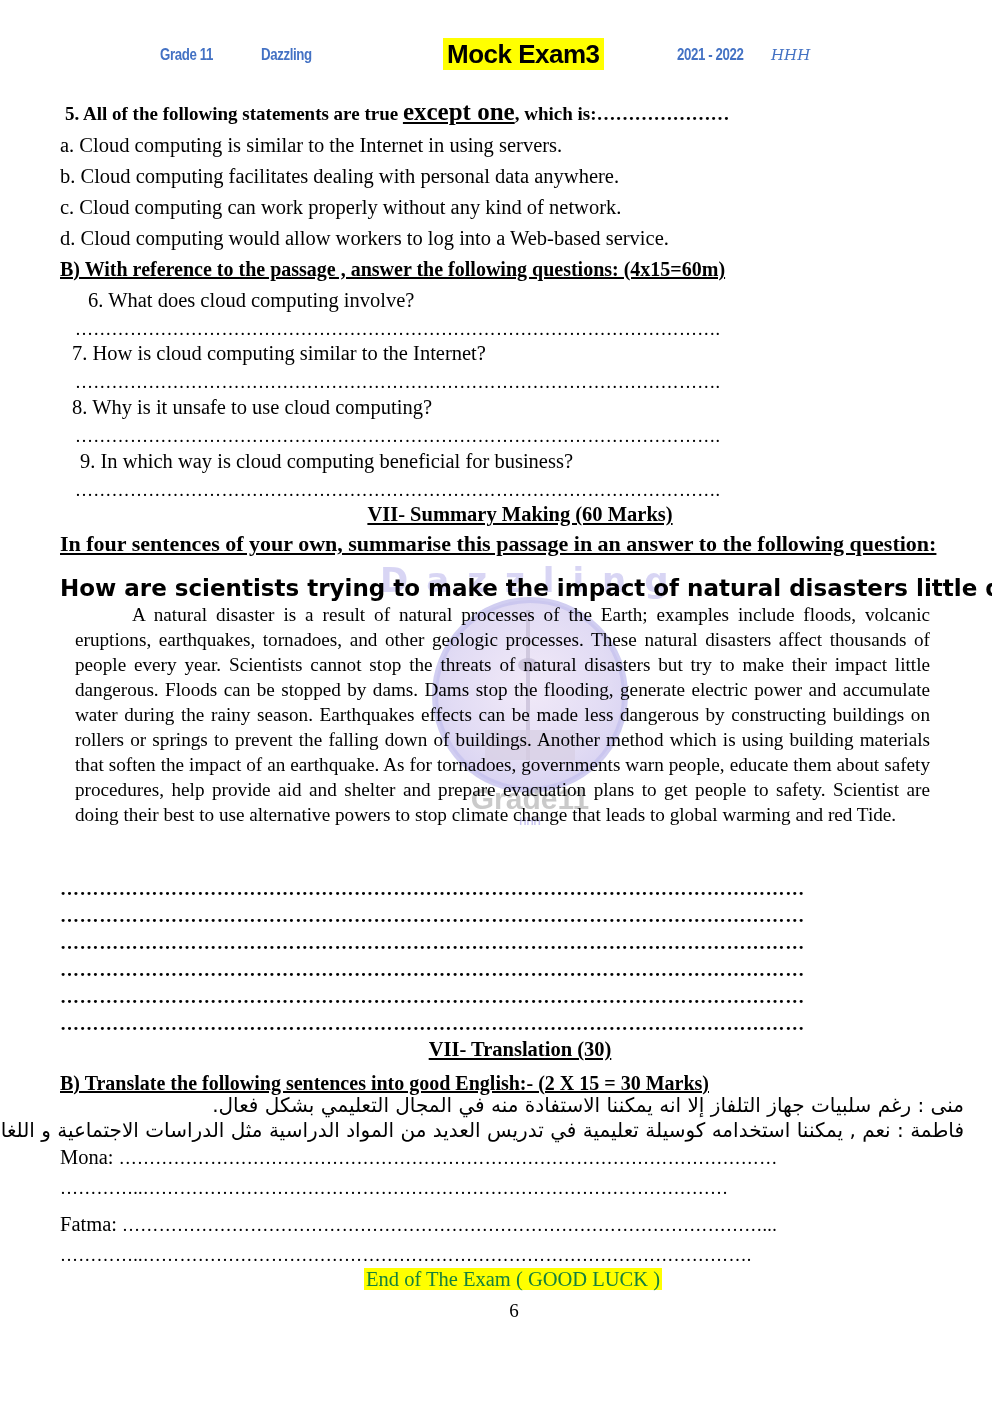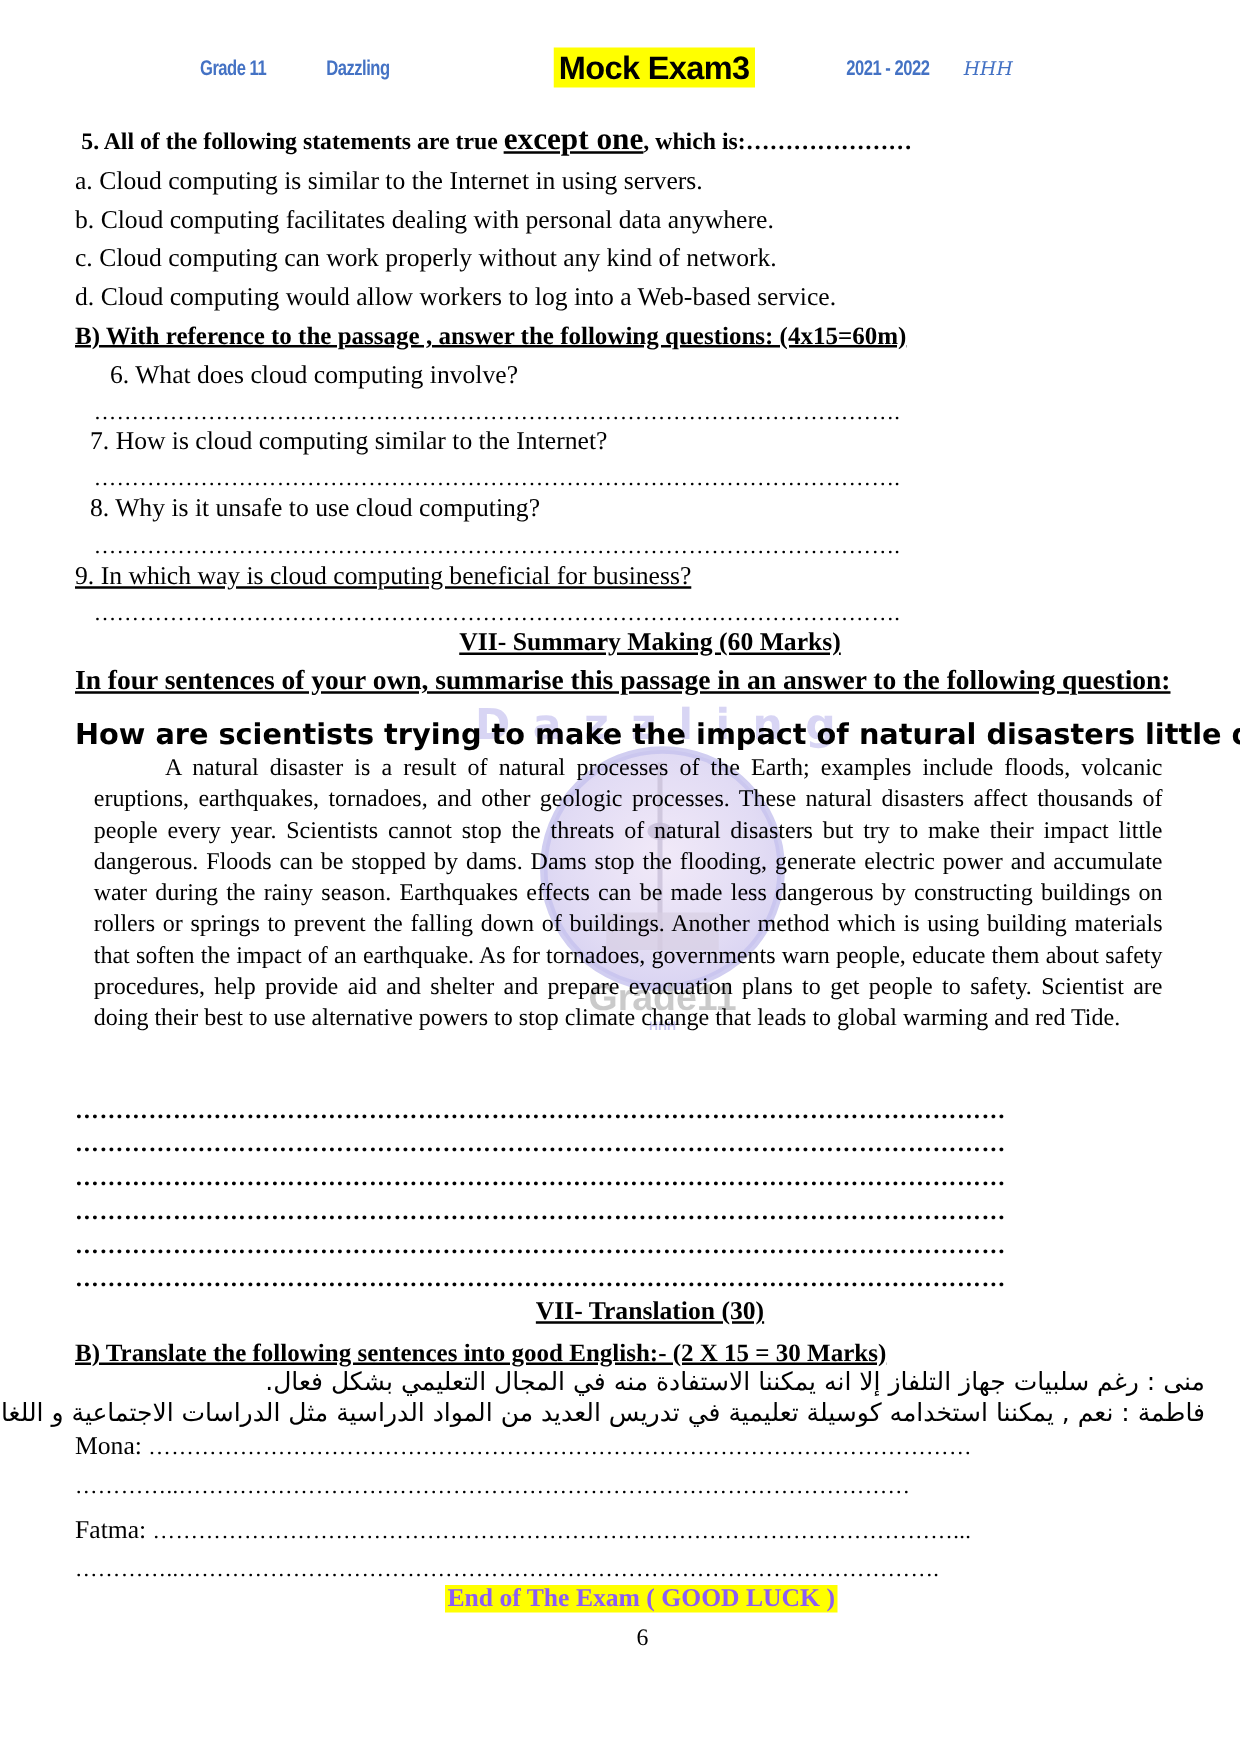--- a/index.html
+++ b/index.html
@@ -18,21 +18,21 @@
   .q { font-size: 20.5px; }
   .dots { font-size: 18px; letter-spacing: 0.3px; overflow: hidden; }
   .center-title { font-weight: bold; font-size: 20.5px; text-decoration: underline; left: 0; width: 1040px; text-align: center; }
   .instr { font-weight: bold; font-size: 22px; text-decoration: underline; }
   .question-big { font-family: "DejaVu Sans", sans-serif; font-weight: bold; font-size: 23px; }
   .passage { position: absolute; left: 75px; top: 602px; width: 855px; font-size: 19.2px; line-height: 25px;
              text-align: justify; white-space: normal; }
   .passage p { margin: 0; text-indent: 57px; }
   .bolddots { font-weight: bold; font-size: 19px; letter-spacing: 0.6px; }
   .arabic { font-family: "DejaVu Sans", sans-serif; font-size: 20px; direction: rtl; text-align: right; }
-  .end { background: #ffff00; font-weight: bold; font-size: 20.5px; color: #8b5cf6; padding: 0 2px; }
+  .end { background: #ffff00; font-weight: normal; font-size: 20.5px; color: #15803d; padding: 0 2px; }
   .watermark { position: absolute; left: 425px; top: 570px; width: 210px; height: 260px; pointer-events: none; }
 </style>
 </head>
 <body>
 
 <div class="watermark">
   <svg width="210" height="260" viewBox="0 0 210 260">
     <defs>
       <radialGradient id="wg" cx="50%" cy="45%" r="60%">
         <stop offset="0%" stop-color="#efe6f7"></stop>
@@ -65,21 +65,21 @@
 <div class="abs opt" style="left:60px; top:196px;">c. Cloud computing can work properly without any kind of network.</div>
 <div class="abs opt" style="left:60px; top:227px;">d. Cloud computing would allow workers to log into a Web-based service.</div>
 
 <div class="abs secB" style="left:60px; top:258px;">B) With reference to the passage , answer the following questions: (4x15=60m)</div>
 <div class="abs q" style="left:88px; top:289px;">6. What does cloud computing involve?</div>
 <div class="abs dots" style="left:75px; top:319px; width:845px;">…………………………………………………………………………………………….</div>
 <div class="abs q" style="left:72px; top:342px;">7. How is cloud computing similar to the Internet?</div>
 <div class="abs dots" style="left:75px; top:372px; width:845px;">…………………………………………………………………………………………….</div>
 <div class="abs q" style="left:72px; top:396px;">8. Why is it unsafe to use cloud computing?</div>
 <div class="abs dots" style="left:75px; top:426px; width:845px;">…………………………………………………………………………………………….</div>
-<div class="abs q" style="left:60px; top:450px;text-decoration:underline;">9. In which way is cloud computing beneficial for business?</div>
+<div class="abs q" style="left:80px; top:450px;">9. In which way is cloud computing beneficial for business?</div>
 <div class="abs dots" style="left:75px; top:480px; width:845px;">…………………………………………………………………………………………….</div>
 
 <div class="abs center-title" style="top:503px;">VII- Summary Making (60 Marks)</div>
 <div class="abs instr" style="left:60px; top:531px;">In four sentences of your own, summarise this passage in an answer to the following question:</div>
 <div class="abs question-big" style="left:60px; top:575px;">How are scientists trying to make the impact of natural disasters little dangerous?</div>
 <div class="passage">
   <p>A natural disaster is a result of natural processes of the Earth; examples include floods, volcanic eruptions, earthquakes, tornadoes, and other geologic processes. These natural disasters affect thousands of people every year.  Scientists cannot stop the threats of natural disasters but try to make their impact little dangerous. Floods can be stopped by dams. Dams stop the flooding, generate electric power and accumulate water during the rainy season. Earthquakes effects can be made less dangerous by constructing buildings on rollers or springs to prevent the falling down of buildings. Another method which is using building materials that soften the impact of an earthquake. As for tornadoes, governments warn people, educate them about safety procedures, help provide aid and shelter and prepare evacuation plans to get people to safety. Scientist are doing their best to use alternative powers to stop climate change that leads to global warming and red Tide.</p>
 </div>
 
 <div class="abs bolddots" style="left:60px; top:878px; width:890px; overflow:hidden;">……………………………………………………………………………………………………</div>

